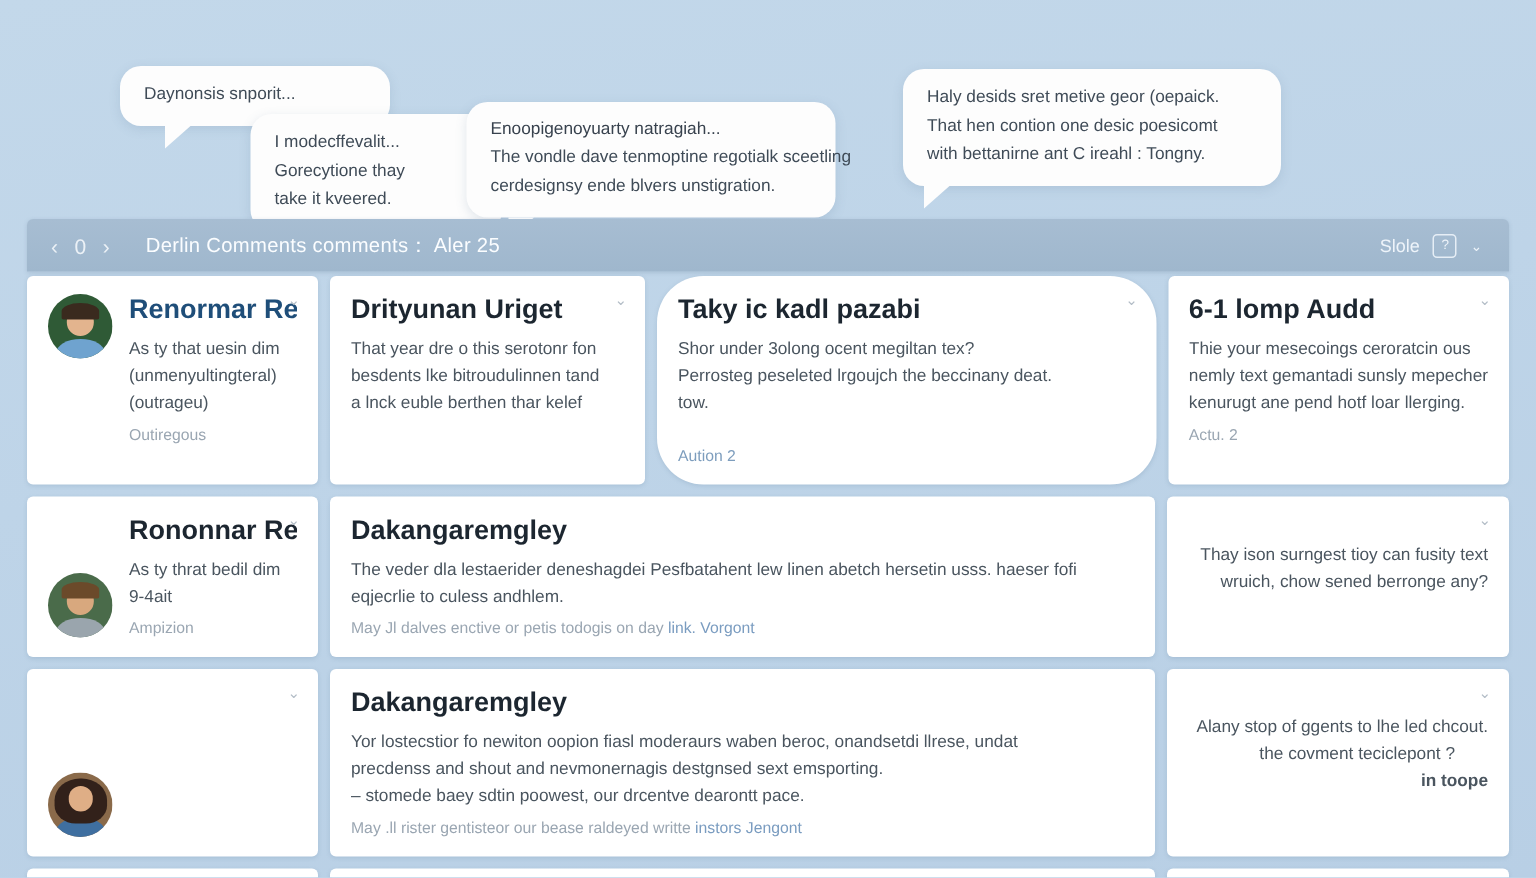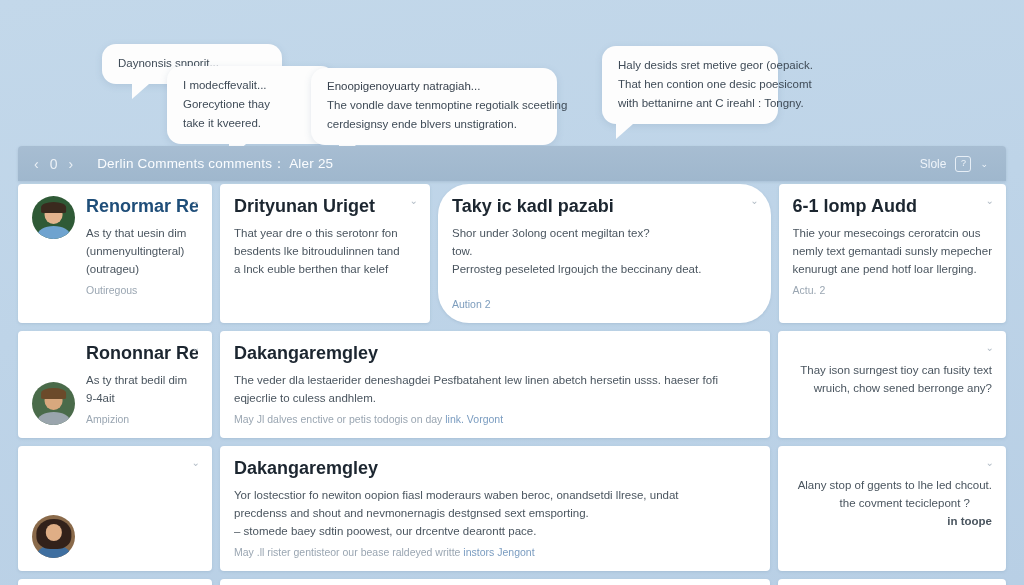--- a/index.html
+++ b/index.html
@@ -45,28 +45,28 @@
   .bubble-tail {
     position: absolute;
     width: 0; height: 0;
     border-style: solid;
   }
   .tail-bl {
     border-width: 0 0 15px 17px;
     border-color: transparent transparent transparent #fdfdfd;
   }
 
-  #bubble1 { left: 102px;  top: 44px;  width: 180px; }
+  #bubble1 { left: 80px;  top: 44px;  width: 180px; }
   #bubble1 .bubble-tail { left: 30px; top: 100%; }
-  #bubble2 { left: 167px; top: 66px;  width: 168px; }
+  #bubble2 { left: 167px; top: 76px;  width: 168px; }
   #bubble2 .bubble-tail { left: 62px; top: 100%; }
   #bubble3 { left: 311px; top: 68px;  width: 246px; padding-top: 9px; }
   #bubble3 .bubble-tail { left: 28px; top: 100%; }
   #bubble3 .b-head { text-align: left; display: block; }
-  #bubble4 { left: 602px; top: 46px;  width: 176px; }
+  #bubble4 { left: 602px; top: 46px;  width: 252px; }
   #bubble4 .bubble-tail { left: 14px; top: 100%; }
 
   
   .header {
     position: absolute;
     left: 18px;
     top: 146px;
     width: 988px;
     height: 35px;
     background: linear-gradient(180deg, #a7bdd2 0%, #9fb7cd 100%);
@@ -316,22 +316,22 @@
         <div class="card-title">Drityunan Uriget</div>
         <div class="body-line">That year dre o this serotonr fon</div>
         <div class="body-line">besdents lke bitroudulinnen tand</div>
         <div class="body-line">a lnck euble berthen thar kelef</div>
         <span class="chev">⌄</span>
       </div>
 
       <div class="card r1-c3">
         <div class="card-title">Taky ic kadl pazabi</div>
         <div class="body-line">Shor under 3olong ocent megiltan tex?</div>
+        <div class="body-line">Perrosteg peseleted lrgoujch the beccinany deat.</div>
         <div class="body-line">tow.</div>
-        <div class="body-line">Perrosteg peseleted lrgoujch the beccinany deat.</div>
         <div class="meta link">Aution 2</div>
         <span class="chev">⌄</span>
       </div>
 
       <div class="card r1-c4">
         <div class="card-title">6-1 lomp Audd</div>
         <div class="body-line">Thie your mesecoings ceroratcin ous</div>
         <div class="body-line">nemly text gemantadi sunsly mepecher</div>
         <div class="body-line">kenurugt ane pend hotf loar llerging.</div>
         <div class="meta">Actu. 2</div>

